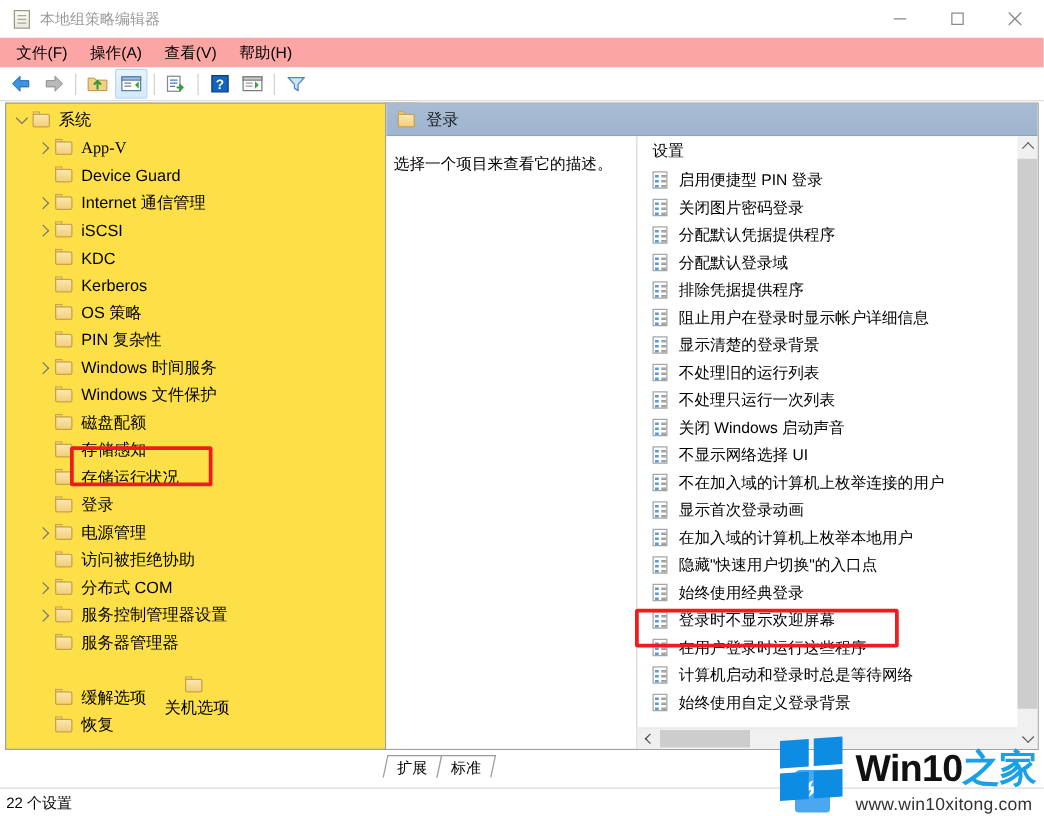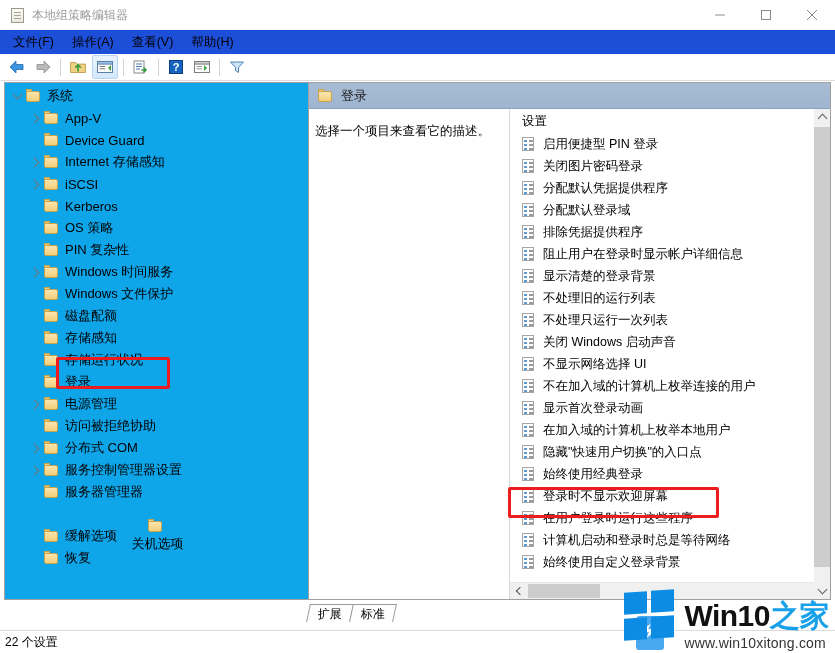--- a/index.html
+++ b/index.html
@@ -61,21 +61,21 @@
     line-height: 1;
   }
   .win-btn svg { display:block; }
 
   
   .menubar {
     height: 24px;
     display: flex;
     align-items: center;
     padding-left: 4px;
-    background: #1d4ed8;
+    background: #fca5a5;
     font-size: 12.5px;
   }
   .menu-item {
     padding: 3px 9px;
     color: #000;
   }
 
   
   .toolbar {
     height: 26px;
@@ -111,21 +111,21 @@
     background: #ffffff;
   }
 
   
   .tree-pane {
     position: absolute;
     left: 4px; top: 0;
     width: 332px;
     height: 518px;
     border: 1px solid #a0a0a0;
-    background: #0ea5e9;
+    background: #fde047;
     box-sizing: border-box;
     overflow: hidden;
   }
   .tree-inner {
     position: absolute;
     left: 0; top: 0;
     width: 283px;
     height: 516px;
     overflow: hidden;
     padding-top: 2px;
@@ -528,21 +528,21 @@
         <div class="tnode" style="padding-left: 4px;">
           <div class="texp">
             <div class="chev down"></div>
           </div>
           <div class="folder">
             <div class="folder-t"></div>
             <div class="folder-b"></div>
           </div>
           <div class="tlabel">系统</div>
         </div>
-        <div class="tnode" style="padding-left: 22px;">
+        <div class="tnode" style="padding-left: 22px; font-family: Liberation Serif, serif;">
           <div class="texp">
             <div class="chev right"></div>
           </div>
           <div class="folder">
             <div class="folder-t"></div>
             <div class="folder-b"></div>
           </div>
           <div class="tlabel">App-V</div>
         </div>
         <div class="tnode" style="padding-left: 22px;">
@@ -554,31 +554,39 @@
           <div class="tlabel">Device Guard</div>
         </div>
         <div class="tnode" style="padding-left: 22px;">
           <div class="texp">
             <div class="chev right"></div>
           </div>
           <div class="folder">
             <div class="folder-t"></div>
             <div class="folder-b"></div>
           </div>
-          <div class="tlabel">Internet 存储感知</div>
+          <div class="tlabel">Internet 通信管理</div>
         </div>
         <div class="tnode" style="padding-left: 22px;">
           <div class="texp">
             <div class="chev right"></div>
           </div>
           <div class="folder">
             <div class="folder-t"></div>
             <div class="folder-b"></div>
           </div>
           <div class="tlabel">iSCSI</div>
+        </div>
+        <div class="tnode" style="padding-left: 22px;">
+          <div class="texp"></div>
+          <div class="folder">
+            <div class="folder-t"></div>
+            <div class="folder-b"></div>
+          </div>
+          <div class="tlabel">KDC</div>
         </div>
         <div class="tnode" style="padding-left: 22px;">
           <div class="texp"></div>
           <div class="folder">
             <div class="folder-t"></div>
             <div class="folder-b"></div>
           </div>
           <div class="tlabel">Kerberos</div>
         </div>
         <div class="tnode" style="padding-left: 22px;">

